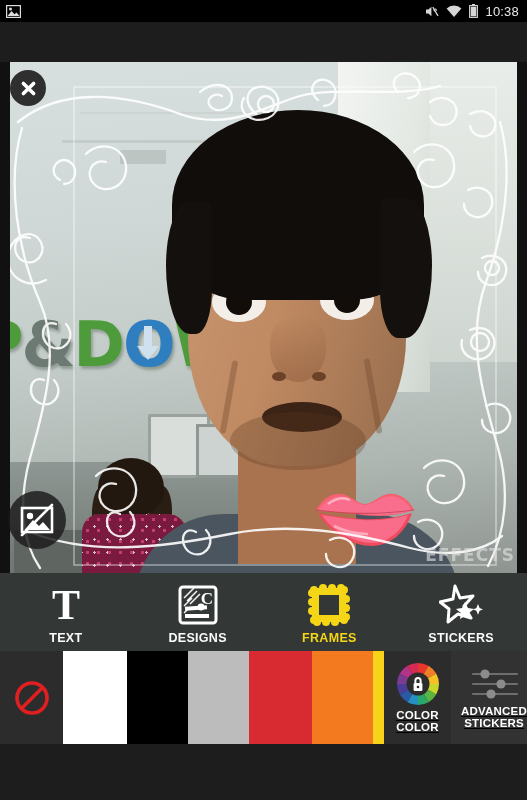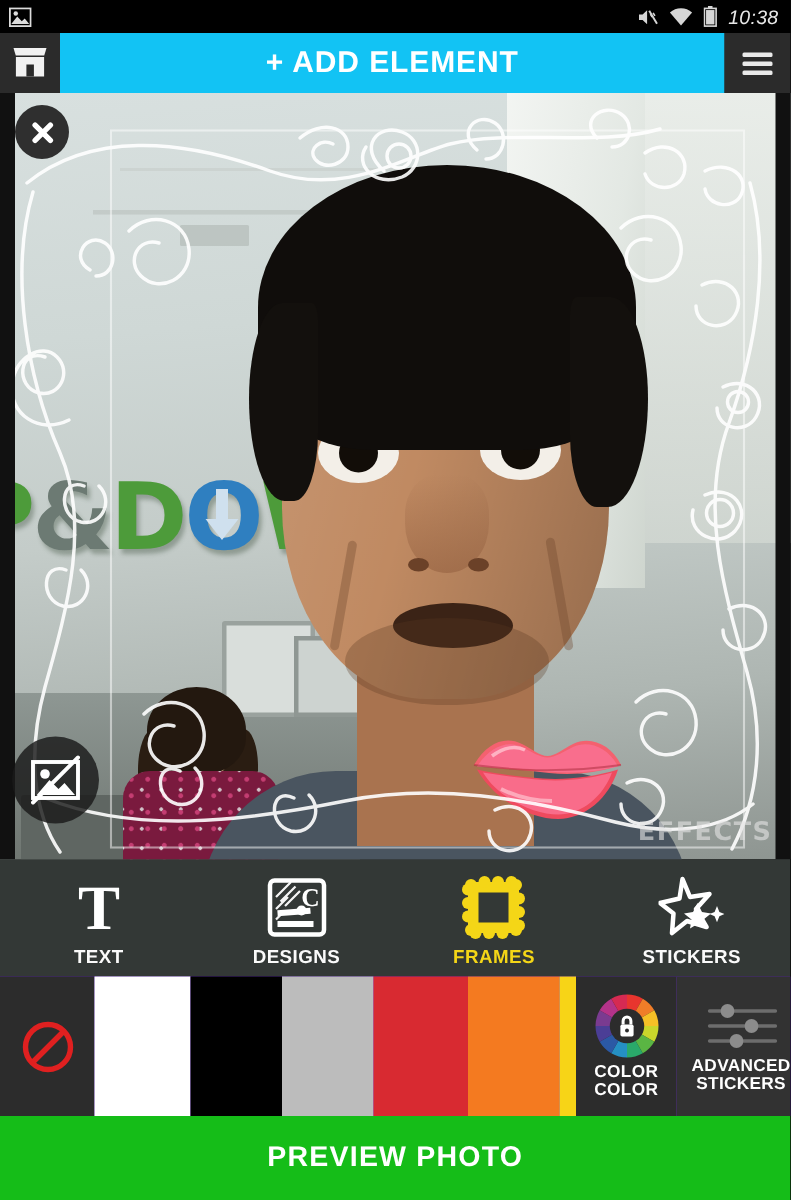--- a/index.html
+++ b/index.html
@@ -11,21 +11,21 @@
   }
   #app { position:relative; width:527px; height:800px; background:#1d1d1d; }
 
   
   .statusbar {
     position:absolute; top:0; left:0; width:527px; height:22px;
     background:#000; display:flex; align-items:center;
     padding:0 8px 0 6px;
   }
   .sb-left { display:flex; align-items:center; gap:6px; }
-  .sb-right { margin-left:auto; display:flex; align-items:center; gap:7px;font-style:italic; }
+  .sb-right { margin-left:auto; display:flex; align-items:center; gap:7px; }
   .sb-time { color:#e8e8e8; font-size:13px; letter-spacing:.2px; }
   .sb-icn { display:block; }
 
   
   .header {
     position:absolute; top:22px; left:0; width:527px; height:40px;
     background:#2b2b2b; display:flex; align-items:stretch;
   }
   .hdr-store {
     width:40px; display:flex; align-items:center; justify-content:center;
@@ -269,21 +269,21 @@
   }
   .tool-label {
     color:#fafafa; font-size:12.5px; font-weight:bold; letter-spacing:.3px;
   }
   .tool.active .tool-label { color:#f4d617; }
   .tool-ico { height:44px; display:flex; align-items:center; }
 
   
   .palette {
     position:absolute; top:651px; left:0; width:527px; height:93px;
-    display:flex; background:#6d28d9;
+    display:flex; background:#22c55e;text-decoration:underline;
   }
   .sw-none {
     width:63px; background:#2c2c2c; display:flex; align-items:center;
     justify-content:center; cursor:pointer;
   }
   .sw { cursor:pointer; }
   .sw-white { width:64px; background:#ffffff; }
   .sw-black { width:61px; background:#000000; }
   .sw-gray  { width:61px; background:#bcbcbc; }
   .sw-red   { width:63px; background:#d82a31; }
@@ -334,40 +334,20 @@
       </svg>
       <svg class="sb-icn" width="9" height="14" viewBox="0 0 9 14">
         <rect x="3" y="0" width="3" height="1.6" fill="#d6d6d6"></rect>
         <rect x="0.6" y="1.6" width="7.8" height="11.8" fill="none" stroke="#d6d6d6" stroke-width="1.1"></rect>
         <rect x="1.7" y="2.7" width="5.6" height="9.6" fill="#d6d6d6"></rect>
       </svg>
       <span class="sb-time">10:38</span>
     </div>
   </div>
 
-  <div class="header">
-    <div class="hdr-store">
-      <svg width="24" height="22" viewBox="0 0 24 22">
-        <path d="M1 1 H23 L21.5 6 H2.5 Z" fill="#f2f2f2"></path>
-        <rect x="2.6" y="7" width="18.8" height="13" fill="#f2f2f2"></rect>
-        <rect x="9.6" y="12" width="5" height="8" fill="#2b2b2b"></rect>
-        <rect x="2.6" y="7" width="18.8" height="1.8" fill="#2b2b2b" opacity="0"></rect>
-      </svg>
-    </div>
-    <div class="hdr-add">
-      <span class="hdr-add-label">+ ADD ELEMENT</span>
-    </div>
-    <div class="hdr-menu">
-      <span class="ham">
-        <i></i>
-          <i></i>
-          <i></i>
-      </span>
-    </div>
-  </div>
 
   <div class="canvas">
 
     <div class="photo">
       <div class="bg-wall"></div>
       <div class="bg-window"></div>
       <div class="bg-window2"></div>
       <div class="bg-ceilingline"></div>
       <div class="bg-ceilingline2"></div>
       <div class="bg-vent"></div>
@@ -603,17 +583,14 @@
             <path d="M4 28 H48"></path>
         </g>
         <circle cx="16" cy="8" r="4.6" fill="#8c8c8c"></circle>
         <circle cx="32" cy="18" r="4.6" fill="#8c8c8c"></circle>
         <circle cx="22" cy="28" r="4.6" fill="#8c8c8c"></circle>
       </svg>
       <span class="cell-label"><span>ADVANCED</span><br><span>STICKERS</span></span>
     </div>
   </div>
 
-  <div class="preview">
-    <span class="preview-label">PREVIEW PHOTO</span>
-  </div>
 
 </div>
 
 </body></html>

